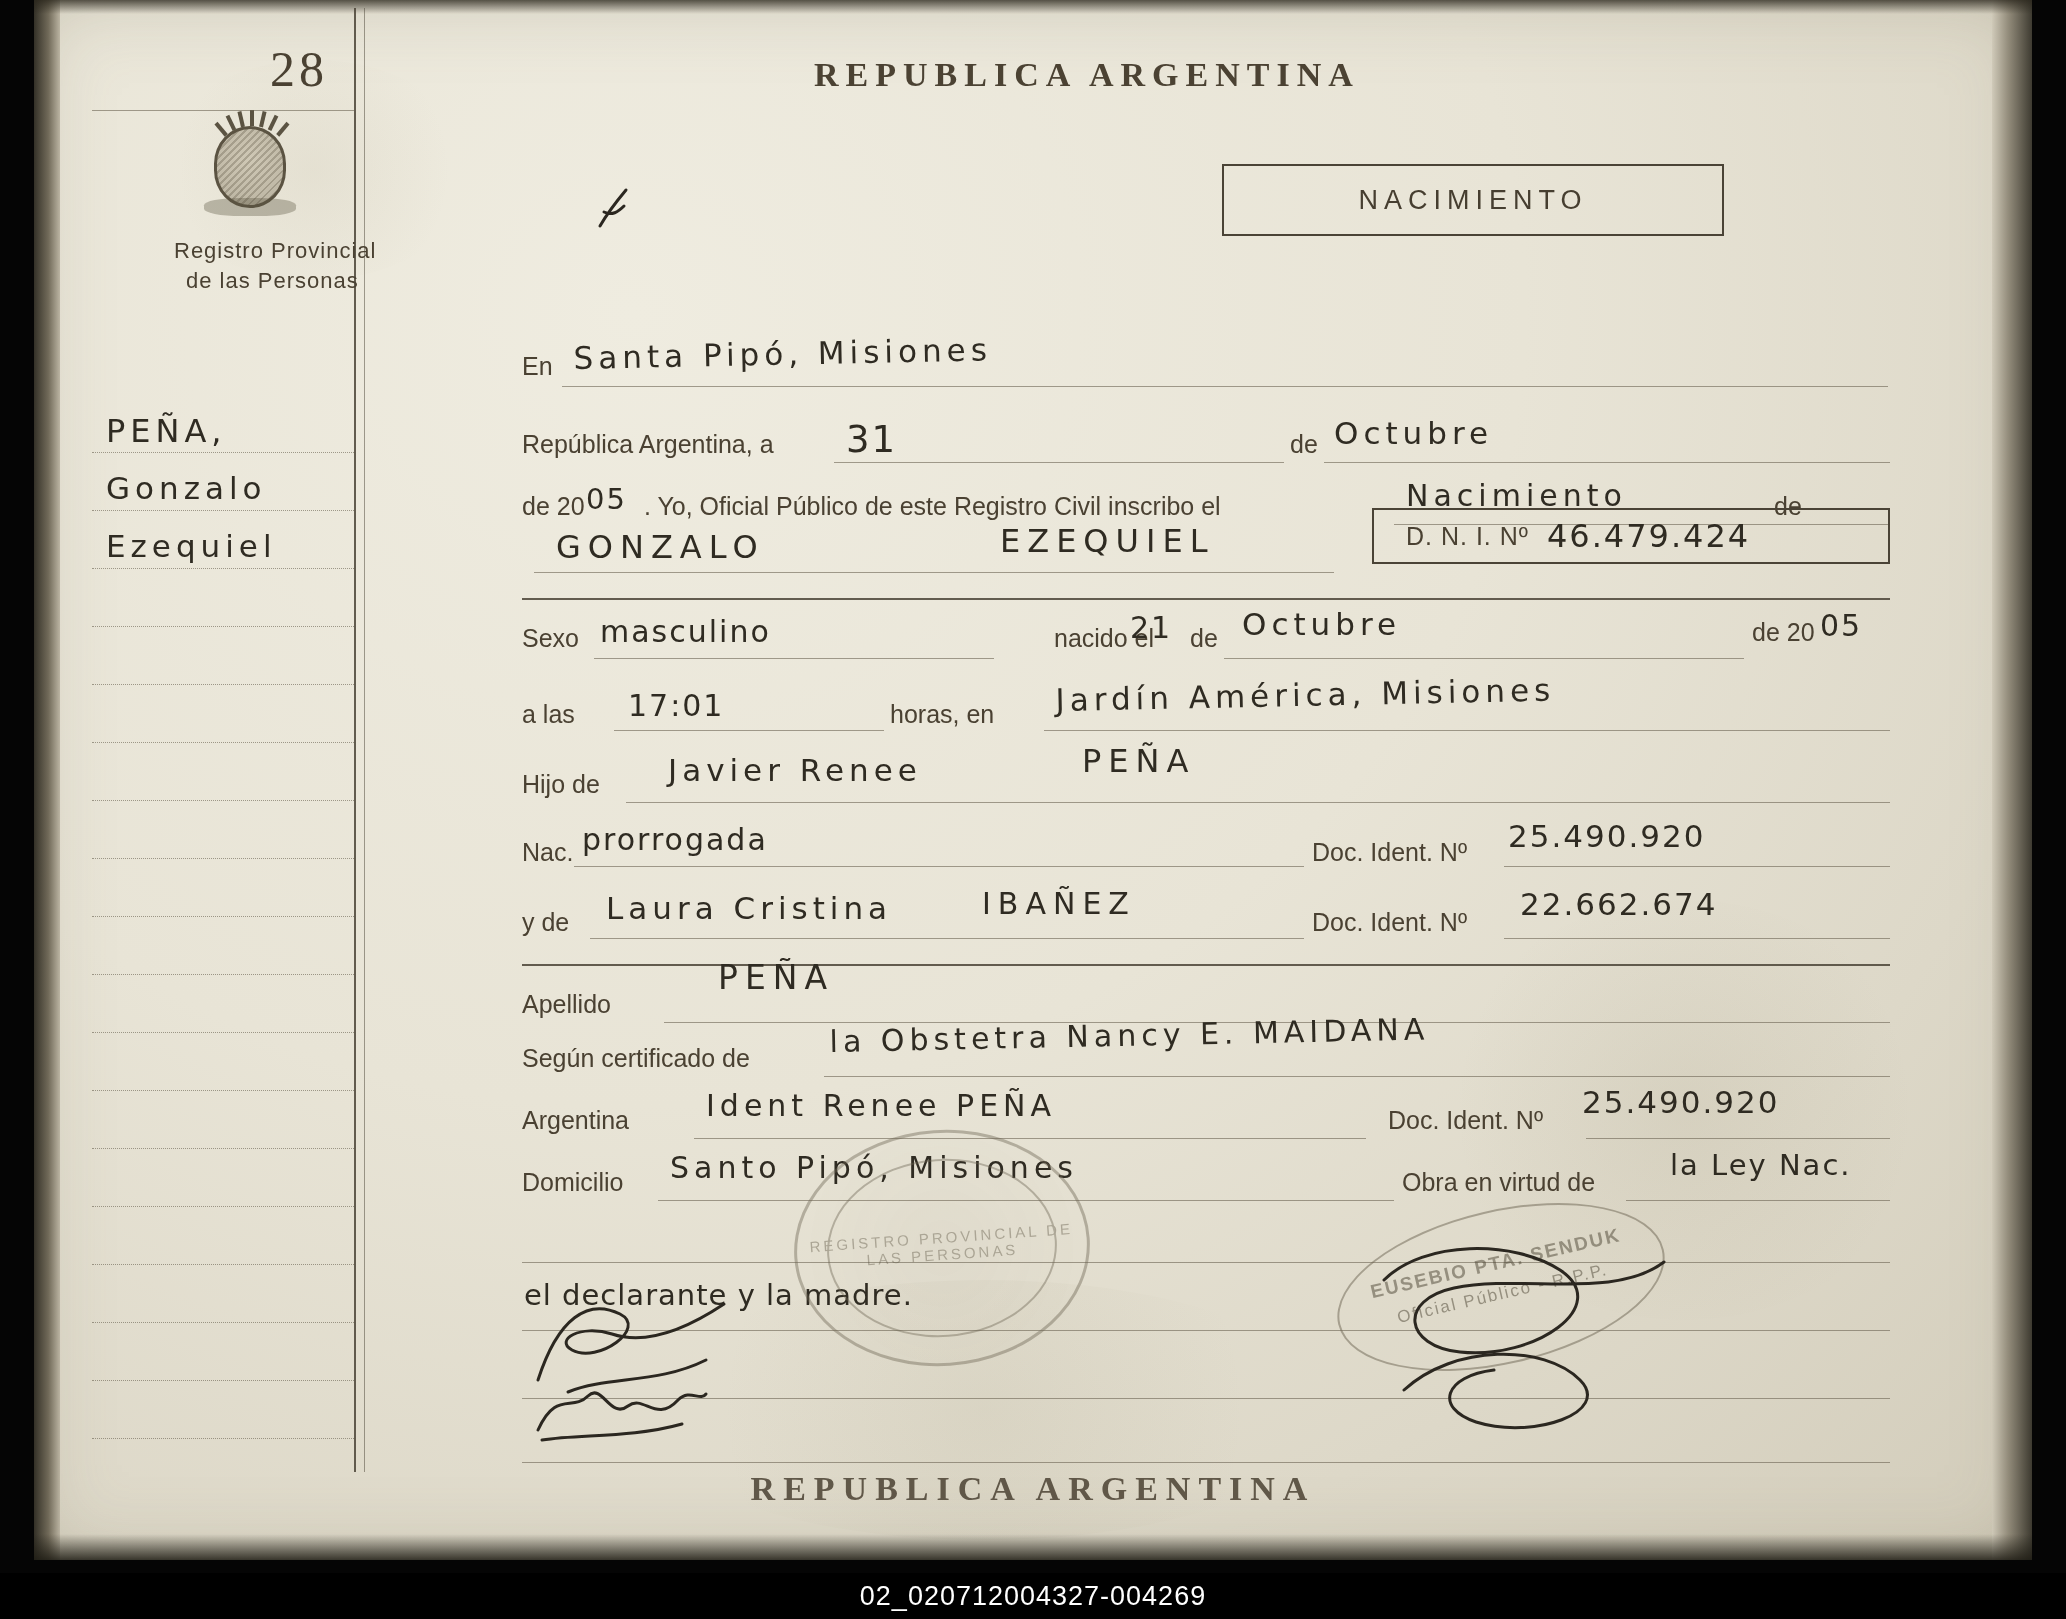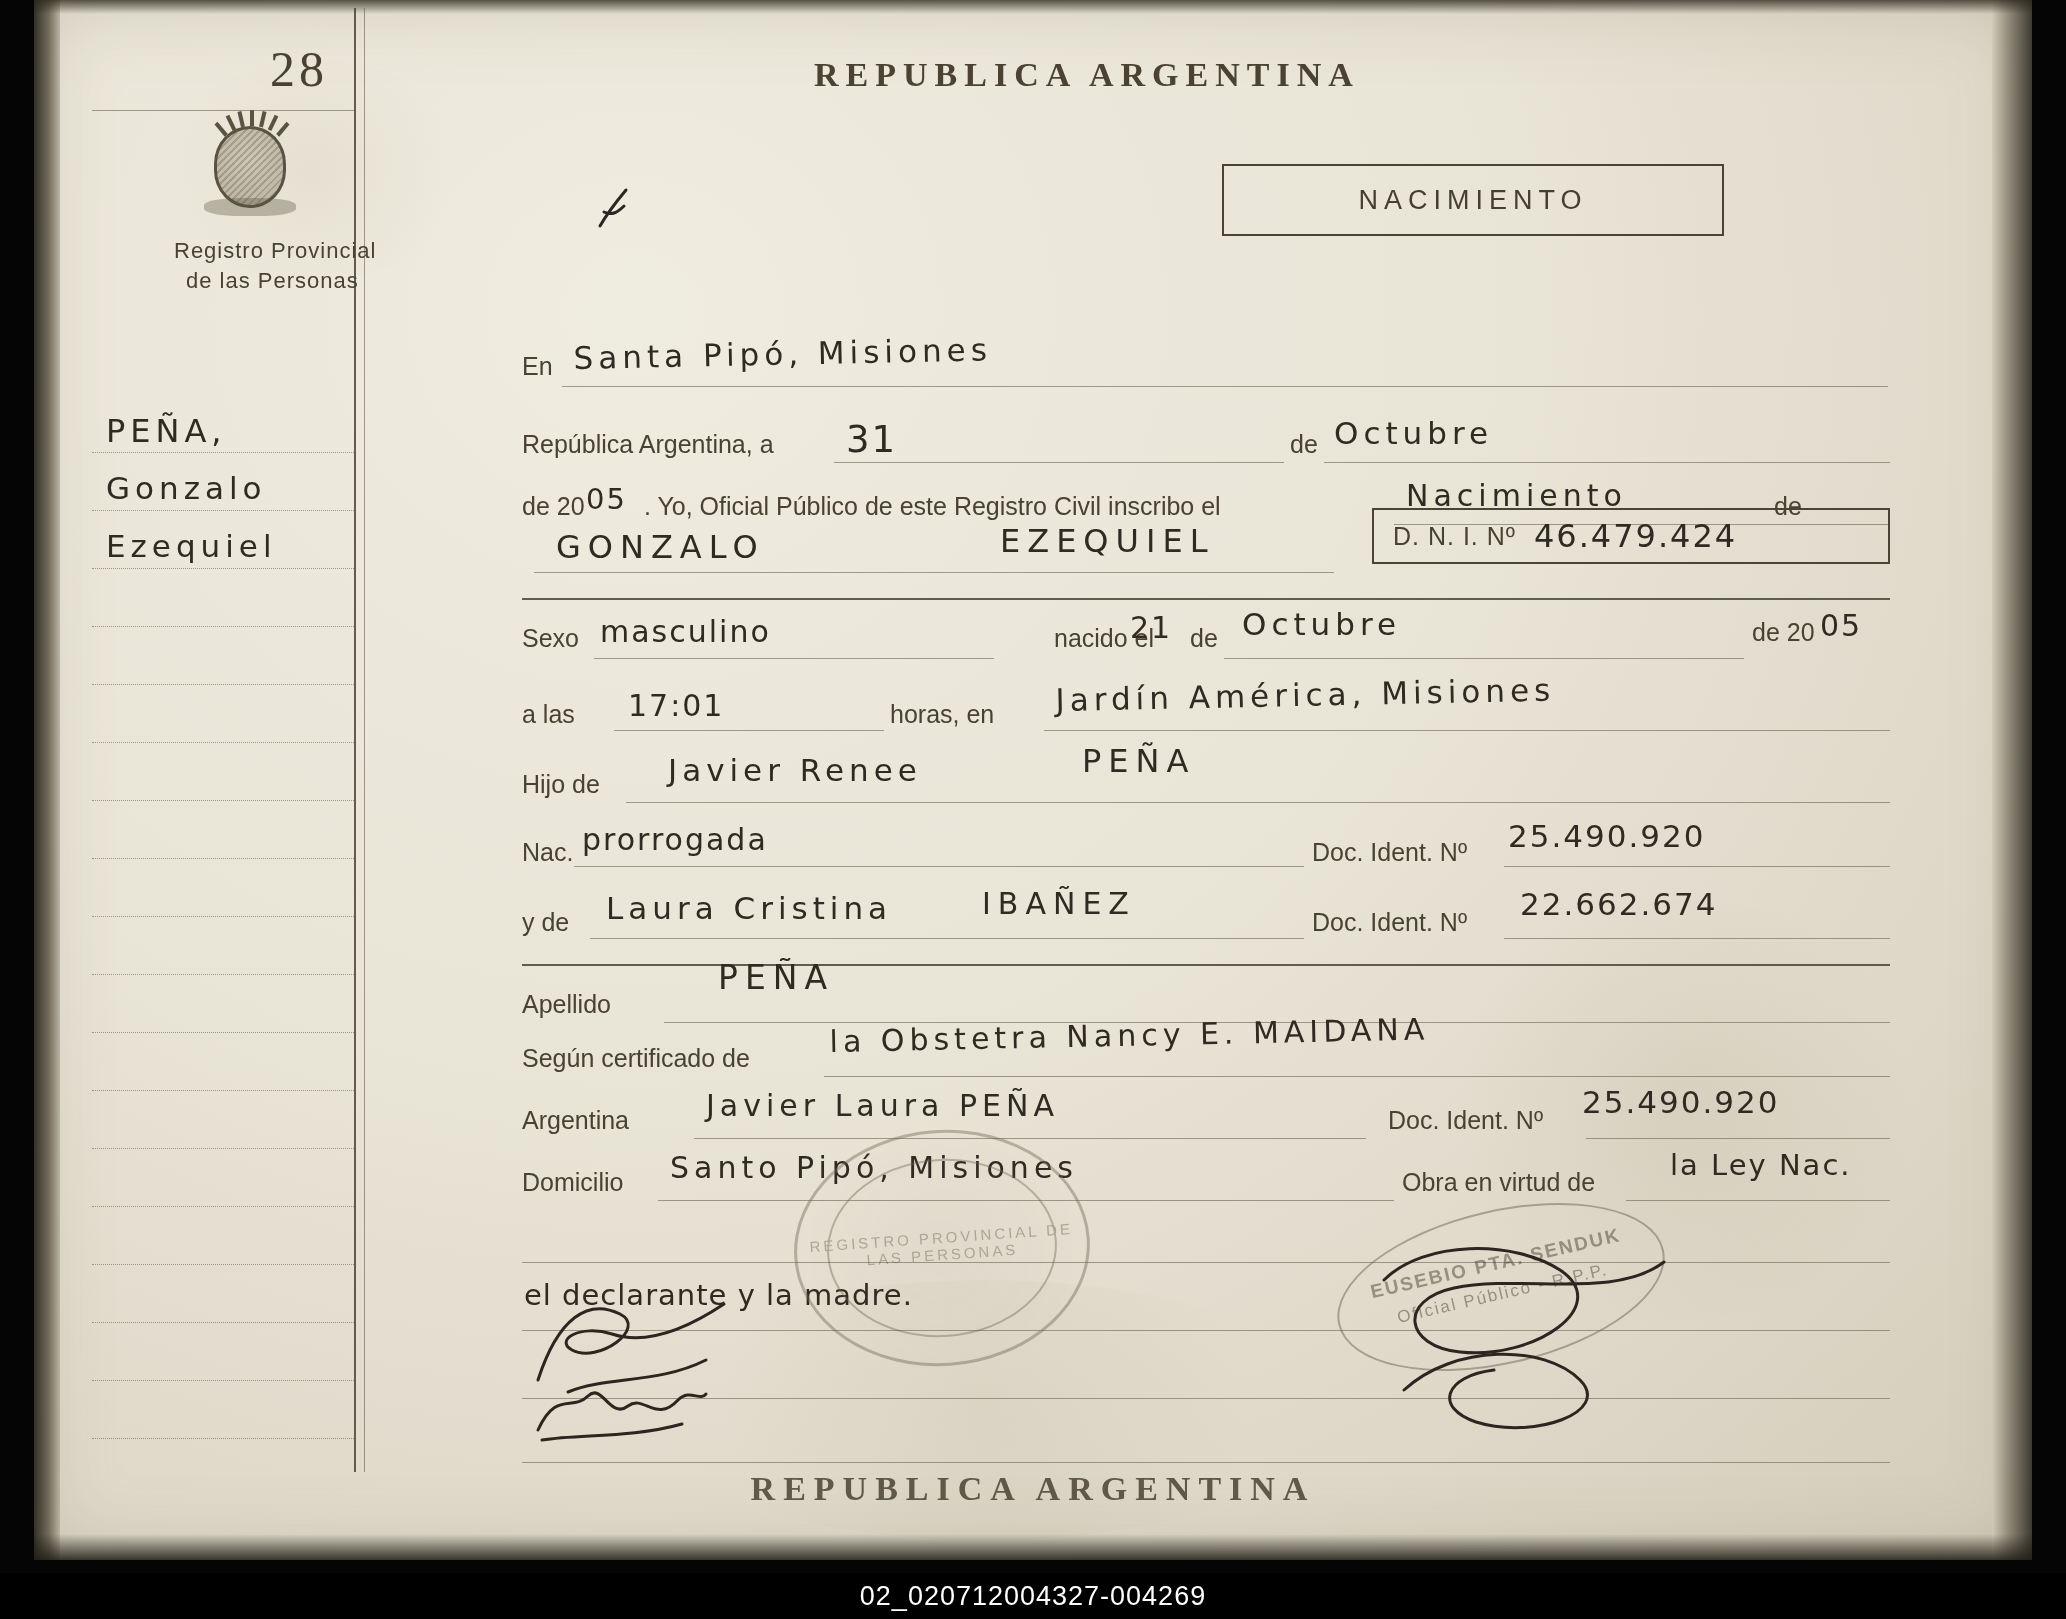--- a/index.html
+++ b/index.html
@@ -123,21 +123,21 @@
   }
   #nacimiento-box span {
     font-size: 27px;
     letter-spacing: 6px;
     color: #463e30;
   }
   #dni-box {
     display: flex;
     align-items: center;
     box-sizing: border-box;
-    padding-left: 19px;
+    padding-left: 32px;
   }
 
   
   #taa {
     position: absolute;
     display: flex;
     border: 2px solid #4a4336;
     box-sizing: border-box;
   }
   #taa .cell {
@@ -431,21 +431,21 @@
     <div class="print label" style="left:488px;top:990px;">Apellido</div>
     <div class="rule thin" style="left:630px;top:1022px;width:1226px;"></div>
     <div class="hand caps" style="left:684px;top:958px;font-size:33px;">PEÑA</div>
 
     <div class="print label" style="left:488px;top:1044px;">Según certificado de</div>
     <div class="rule thin" style="left:790px;top:1076px;width:1066px;"></div>
     <div class="hand sp hand-rot" style="left:796px;top:1024px;font-size:30px;">la Obstetra Nancy E. MAIDANA</div>
 
     <div class="print label" style="left:488px;top:1106px;">Argentina</div>
     <div class="rule thin" style="left:660px;top:1138px;width:672px;"></div>
-    <div class="hand sp" style="left:672px;top:1088px;font-size:30px;">Javier Laura PEÑA</div>
+    <div class="hand sp" style="left:672px;top:1088px;font-size:30px;">Ident Renee PEÑA</div>
     <div class="print label" style="left:1354px;top:1106px;">Doc. Ident. Nº</div>
     <div class="rule thin" style="left:1552px;top:1138px;width:304px;"></div>
     <div class="hand" style="left:1548px;top:1084px;font-size:31px;">25.490.920</div>
 
     <div class="print label" style="left:488px;top:1168px;">Domicilio</div>
     <div class="rule thin" style="left:624px;top:1200px;width:736px;"></div>
     <div class="hand sp" style="left:636px;top:1150px;font-size:30px;">Santo Pipó, Misiones</div>
     <div class="print label" style="left:1368px;top:1168px;">Obra en virtud de</div>
     <div class="hand" style="left:1636px;top:1148px;font-size:29px;">la Ley Nac.</div>
     <div class="rule thin" style="left:1592px;top:1200px;width:264px;"></div>

